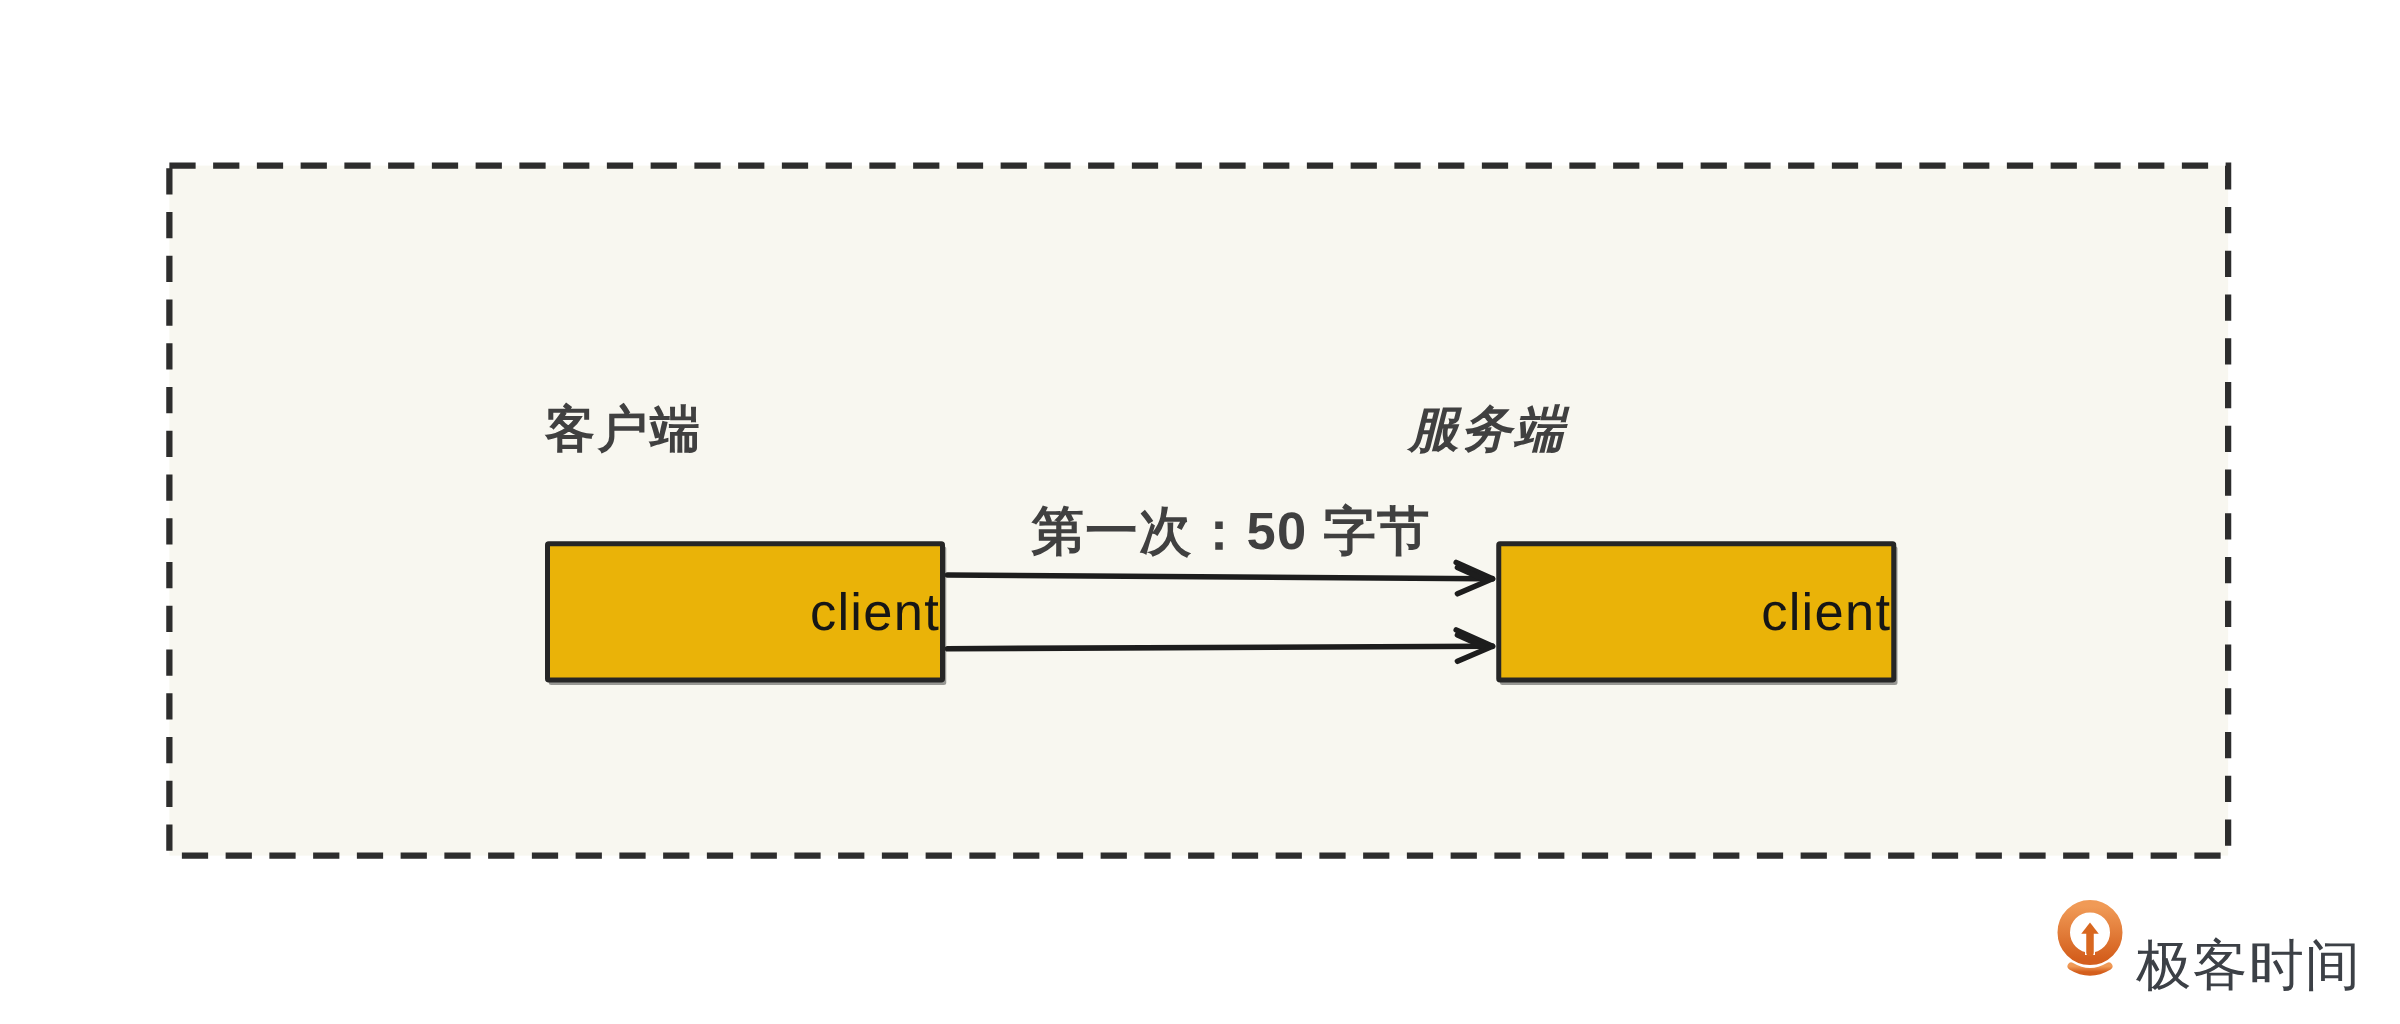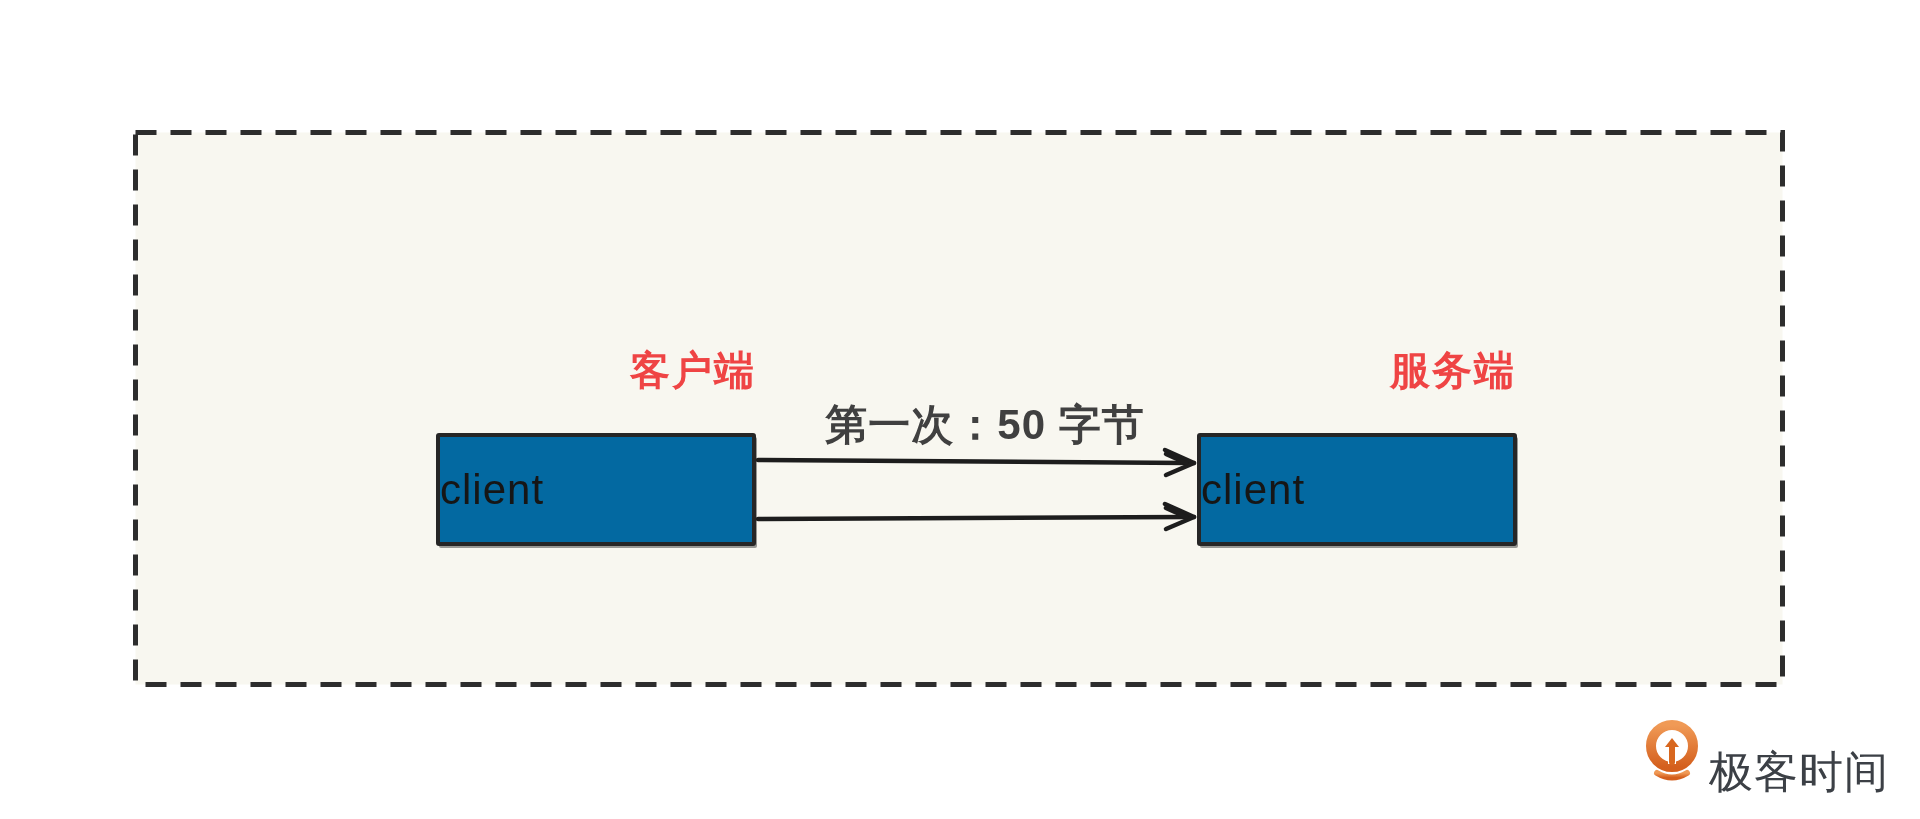--- a/index.html
+++ b/index.html
@@ -16,46 +16,45 @@
   #diagram-svg {
     position: absolute; left: 0; top: 0;
     width: 1920px; height: 819px;
     pointer-events: none;
   }
 
   
   .node-box {
     position: absolute;
     width: 320px; height: 113px;
-    background: #0369a1;
+    background: #eab308;
     border: 4px solid #262626;
     border-radius: 3px;
     box-shadow: 2px 3px 0 -1px rgba(35,35,35,0.45);
-    display: flex; align-items: center; justify-content: flex-start;
+    display: flex; align-items: center; justify-content: flex-end;
     font-size: 42px;
     color: #161616;
     letter-spacing: 1px;
   }
   #client-box { left: 436px; top: 433px; }
   #server-box { left: 1197px; top: 433px; }
 
   
   .group-label {
     position: absolute;
     width: 320px;
     top: 316px;
-    text-align: right;
+    text-align: left;
     font-size: 40px;
     font-weight: bold;
-    color: #ef4444;
+    color: #404040;
     letter-spacing: 2px;
-    margin-top: 27px;
   }
   #client-group-label { left: 436px; }
-  #server-group-label { left: 1196px; }
+  #server-group-label { left: 1127px; font-style: italic; }
 
   
   .arrow-label {
     position: absolute;
     left: 735px; width: 500px;
     text-align: center;
     font-size: 42px;
     font-weight: bold;
     color: #404040;
     letter-spacing: 1px;

